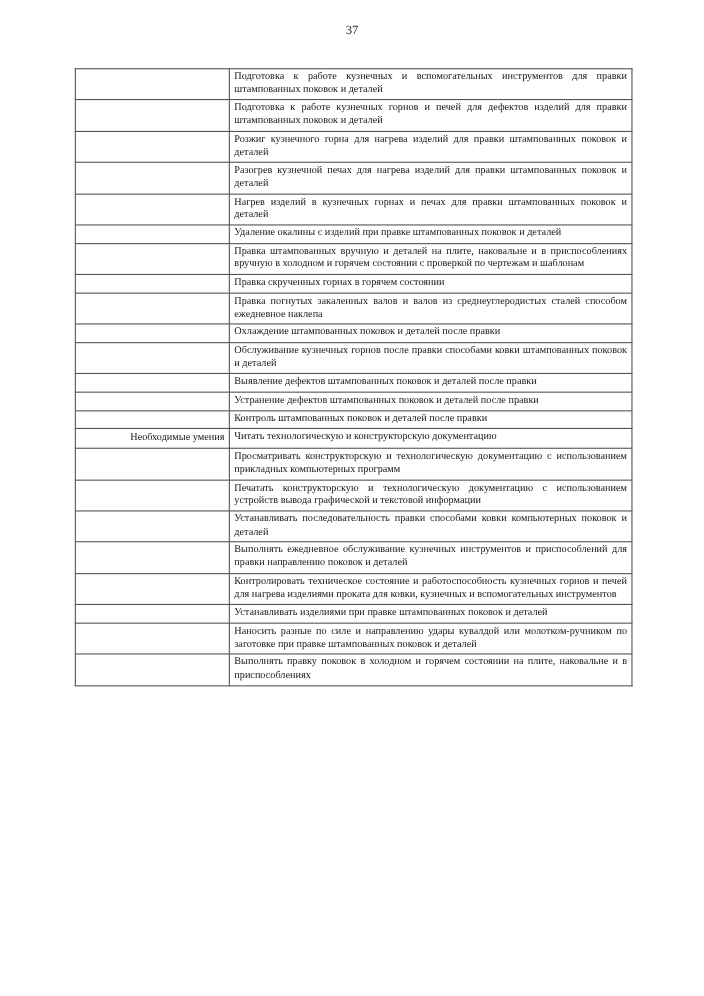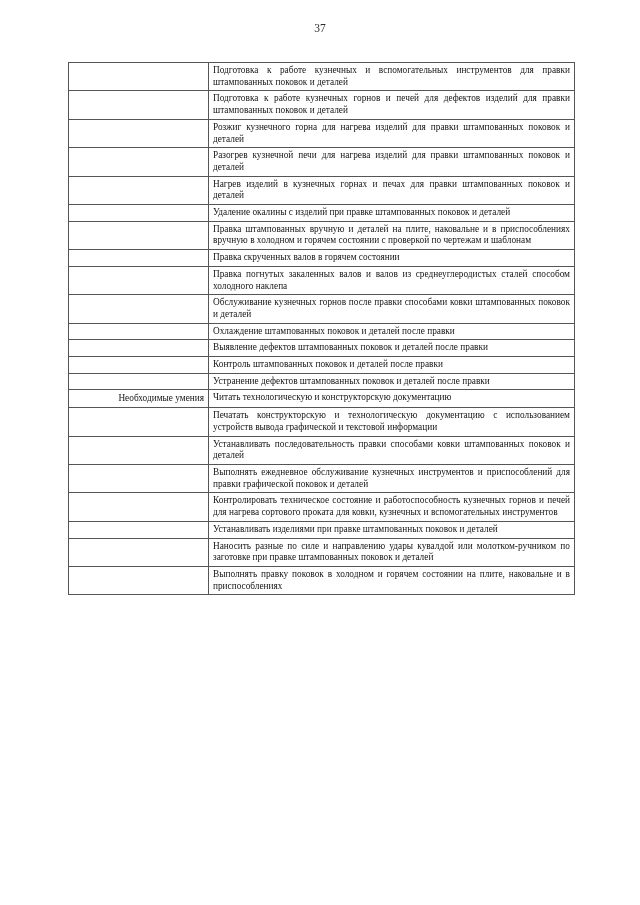--- a/index.html
+++ b/index.html
@@ -92,81 +92,85 @@
       <tr>
         <td class="label-cell blank"></td>
         <td class="justify">Подготовка к работе кузнечных горнов и печей для дефектов изделий для правки штампованных поковок и деталей</td>
       </tr>
       <tr>
         <td class="label-cell blank"></td>
         <td class="justify">Розжиг кузнечного горна для нагрева изделий для правки штампованных поковок и деталей</td>
       </tr>
       <tr>
         <td class="label-cell blank"></td>
-        <td class="justify">Разогрев кузнечной печи для нагрева изделий для правки штампованных поковок и деталей</td>
+        <td class="justify">Разогрев кузнечной печах для нагрева изделий для правки штампованных поковок и деталей</td>
       </tr>
       <tr>
         <td class="label-cell blank"></td>
         <td class="justify">Нагрев изделий в кузнечных горнах и печах для правки штампованных поковок и деталей</td>
       </tr>
       <tr>
         <td class="label-cell blank"></td>
         <td class="justify">Удаление окалины с изделий при правке штампованных поковок и деталей</td>
       </tr>
       <tr>
         <td class="label-cell blank"></td>
         <td class="justify">Правка штампованных вручную и деталей на плите, наковальне и в приспособлениях вручную в холодном и горячем состоянии с проверкой по чертежам и шаблонам</td>
       </tr>
       <tr>
         <td class="label-cell blank"></td>
-        <td class="justify">Правка скрученных валов в горячем состоянии</td>
+        <td class="justify">Правка скрученных горнах в горячем состоянии</td>
       </tr>
       <tr>
         <td class="label-cell blank"></td>
-        <td class="justify">Правка погнутых закаленных валов и валов из среднеуглеродистых сталей способом холодного наклепа</td>
+        <td class="justify">Правка погнутых закаленных валов и валов из среднеуглеродистых сталей способом ежедневное наклепа</td>
+      </tr>
+      <tr>
+        <td class="label-cell blank"></td>
+        <td class="justify">Охлаждение штампованных поковок и деталей после правки</td>
       </tr>
       <tr>
         <td class="label-cell blank"></td>
         <td class="justify">Обслуживание кузнечных горнов после правки способами ковки штампованных поковок и деталей</td>
       </tr>
       <tr>
         <td class="label-cell blank"></td>
-        <td class="justify">Охлаждение штампованных поковок и деталей после правки</td>
-      </tr>
-      <tr>
-        <td class="label-cell blank"></td>
         <td class="justify">Выявление дефектов штампованных поковок и деталей после правки</td>
       </tr>
       <tr>
         <td class="label-cell blank"></td>
-        <td class="justify">Контроль штампованных поковок и деталей после правки</td>
+        <td class="justify">Устранение дефектов штампованных поковок и деталей после правки</td>
       </tr>
       <tr>
         <td class="label-cell blank"></td>
-        <td class="justify">Устранение дефектов штампованных поковок и деталей после правки</td>
+        <td class="justify">Контроль штампованных поковок и деталей после правки</td>
       </tr>
       <tr>
         <td class="label-cell">Необходимые умения</td>
         <td class="justify">Читать технологическую и конструкторскую документацию</td>
       </tr>
       <tr>
         <td class="label-cell blank"></td>
+        <td class="justify">Просматривать конструкторскую и технологическую документацию с использованием прикладных компьютерных программ</td>
+      </tr>
+      <tr>
+        <td class="label-cell blank"></td>
         <td class="justify">Печатать конструкторскую и технологическую документацию с использованием устройств вывода графической и текстовой информации</td>
       </tr>
       <tr>
         <td class="label-cell blank"></td>
-        <td class="justify">Устанавливать последовательность правки способами ковки штампованных поковок и деталей</td>
+        <td class="justify">Устанавливать последовательность правки способами ковки компьютерных поковок и деталей</td>
       </tr>
       <tr>
         <td class="label-cell blank"></td>
-        <td class="justify">Выполнять ежедневное обслуживание кузнечных инструментов и приспособлений для правки графической поковок и деталей</td>
+        <td class="justify">Выполнять ежедневное обслуживание кузнечных инструментов и приспособлений для правки направлению поковок и деталей</td>
       </tr>
       <tr>
         <td class="label-cell blank"></td>
-        <td class="justify">Контролировать техническое состояние и работоспособность кузнечных горнов и печей для нагрева сортового проката для ковки, кузнечных и вспомогательных инструментов</td>
+        <td class="justify">Контролировать техническое состояние и работоспособность кузнечных горнов и печей для нагрева изделиями проката для ковки, кузнечных и вспомогательных инструментов</td>
       </tr>
       <tr>
         <td class="label-cell blank"></td>
         <td class="justify">Устанавливать изделиями при правке штампованных поковок и деталей</td>
       </tr>
       <tr>
         <td class="label-cell blank"></td>
         <td class="justify">Наносить разные по силе и направлению удары кувалдой или молотком-ручником по заготовке при правке штампованных поковок и деталей</td>
       </tr>
       <tr>

